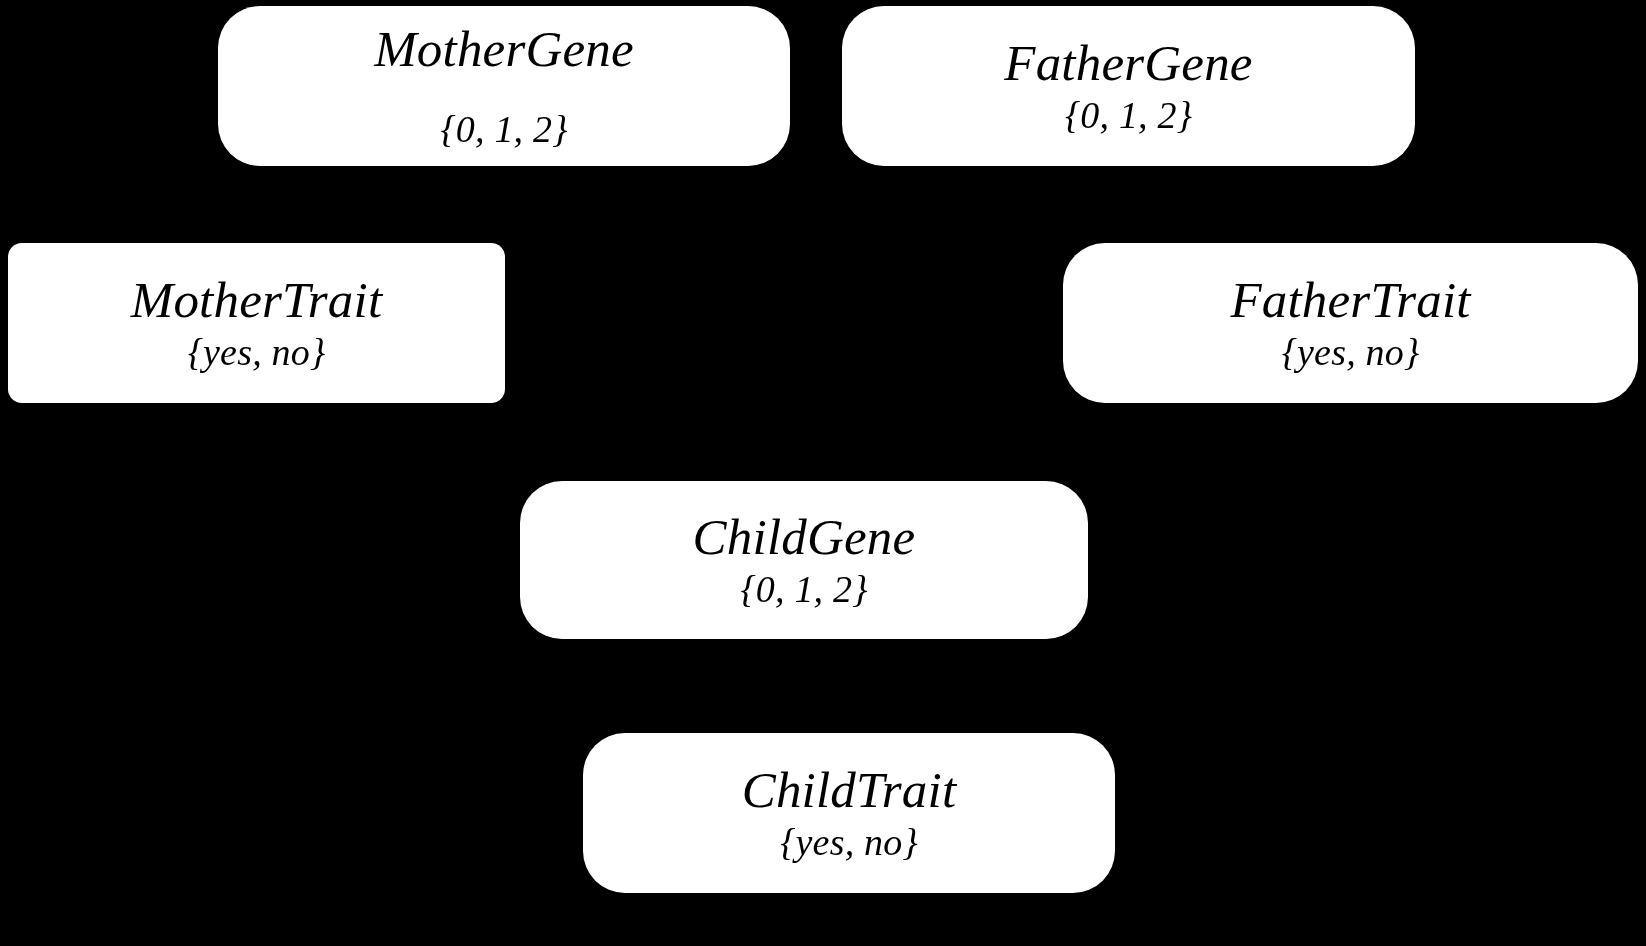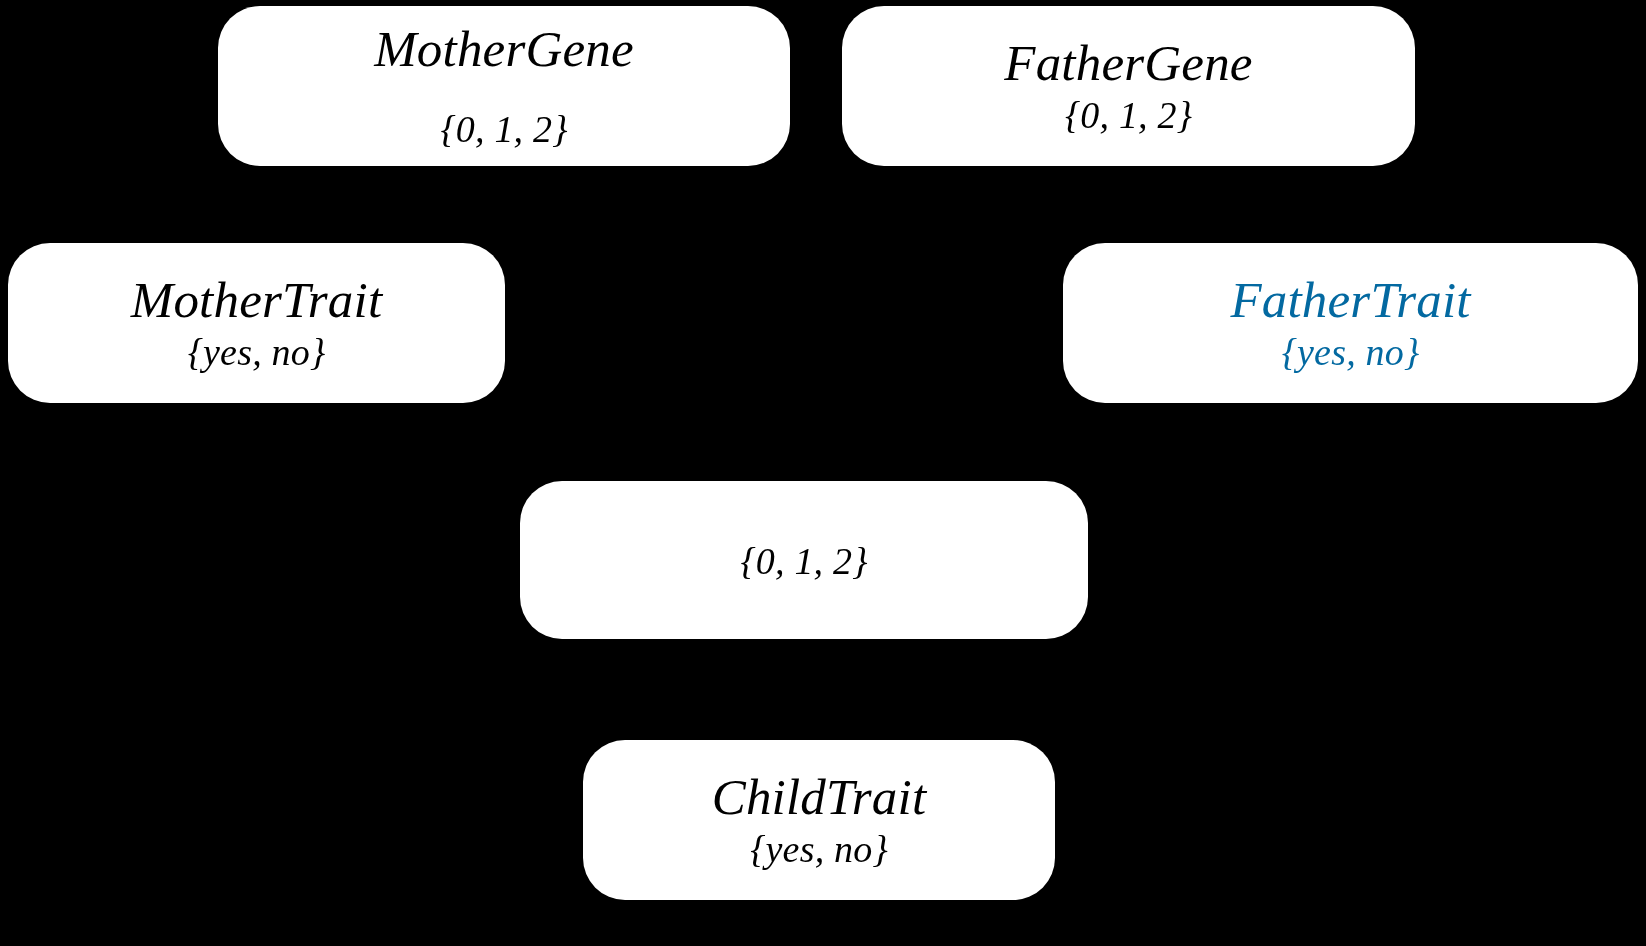--- a/index.html
+++ b/index.html
@@ -54,32 +54,33 @@
   <div class="node" style="left: 218px; top: 6px; width: 572px; height: 160px; background: rgb(255, 255, 255); color: rgb(0, 0, 0); gap: 28px;">
     <span class="node-name">MotherGene</span>
     <span class="node-domain">{0, 1, 2}</span>
   </div>
 
   <div class="node" style="left: 832px; top: 6px; width: 573px; height: 160px; background: rgb(255, 255, 255); color: rgb(0, 0, 0); margin-left: 10px;">
     <span class="node-name">FatherGene</span>
     <span class="node-domain">{0, 1, 2}</span>
   </div>
 
-  <div class="node" style="left: 8px; top: 243px; width: 497px; height: 160px; background: rgb(255, 255, 255); color: rgb(0, 0, 0);">
+  <div class="node" style="left: 8px; top: 243px; width: 497px; height: 160px; background: rgb(255, 255, 255); color: rgb(0, 0, 0); border-radius: 14px;">
     <span class="node-name">MotherTrait</span>
     <span class="node-domain">{yes, no}</span>
   </div>
 
-  <div class="node" style="left: 1063px; top: 243px; width: 575px; height: 160px; background: rgb(255, 255, 255); color: #0369a1;">
+  <div class="node" style="left: 1063px; top: 243px; width: 575px; height: 160px; background: rgb(255, 255, 255); color: #000000;">
     <span class="node-name">FatherTrait</span>
     <span class="node-domain">{yes, no}</span>
   </div>
 
   <div class="node" style="left: 520px; top: 481px; width: 568px; height: 158px; background: rgb(255, 255, 255); color: rgb(0, 0, 0);">
+    <span class="node-name">ChildGene</span>
     <span class="node-domain">{0, 1, 2}</span>
   </div>
 
-  <div class="node" style="left: 583px; top: 733px; width: 472px; height: 160px; background: rgb(255, 255, 255); color: rgb(0, 0, 0); margin-top: 7px;">
+  <div class="node" style="left: 583px; top: 733px; width: 532px; height: 160px; background: rgb(255, 255, 255); color: rgb(0, 0, 0);">
     <span class="node-name">ChildTrait</span>
     <span class="node-domain">{yes, no}</span>
   </div>
 
 </div>
 
 </body></html>

